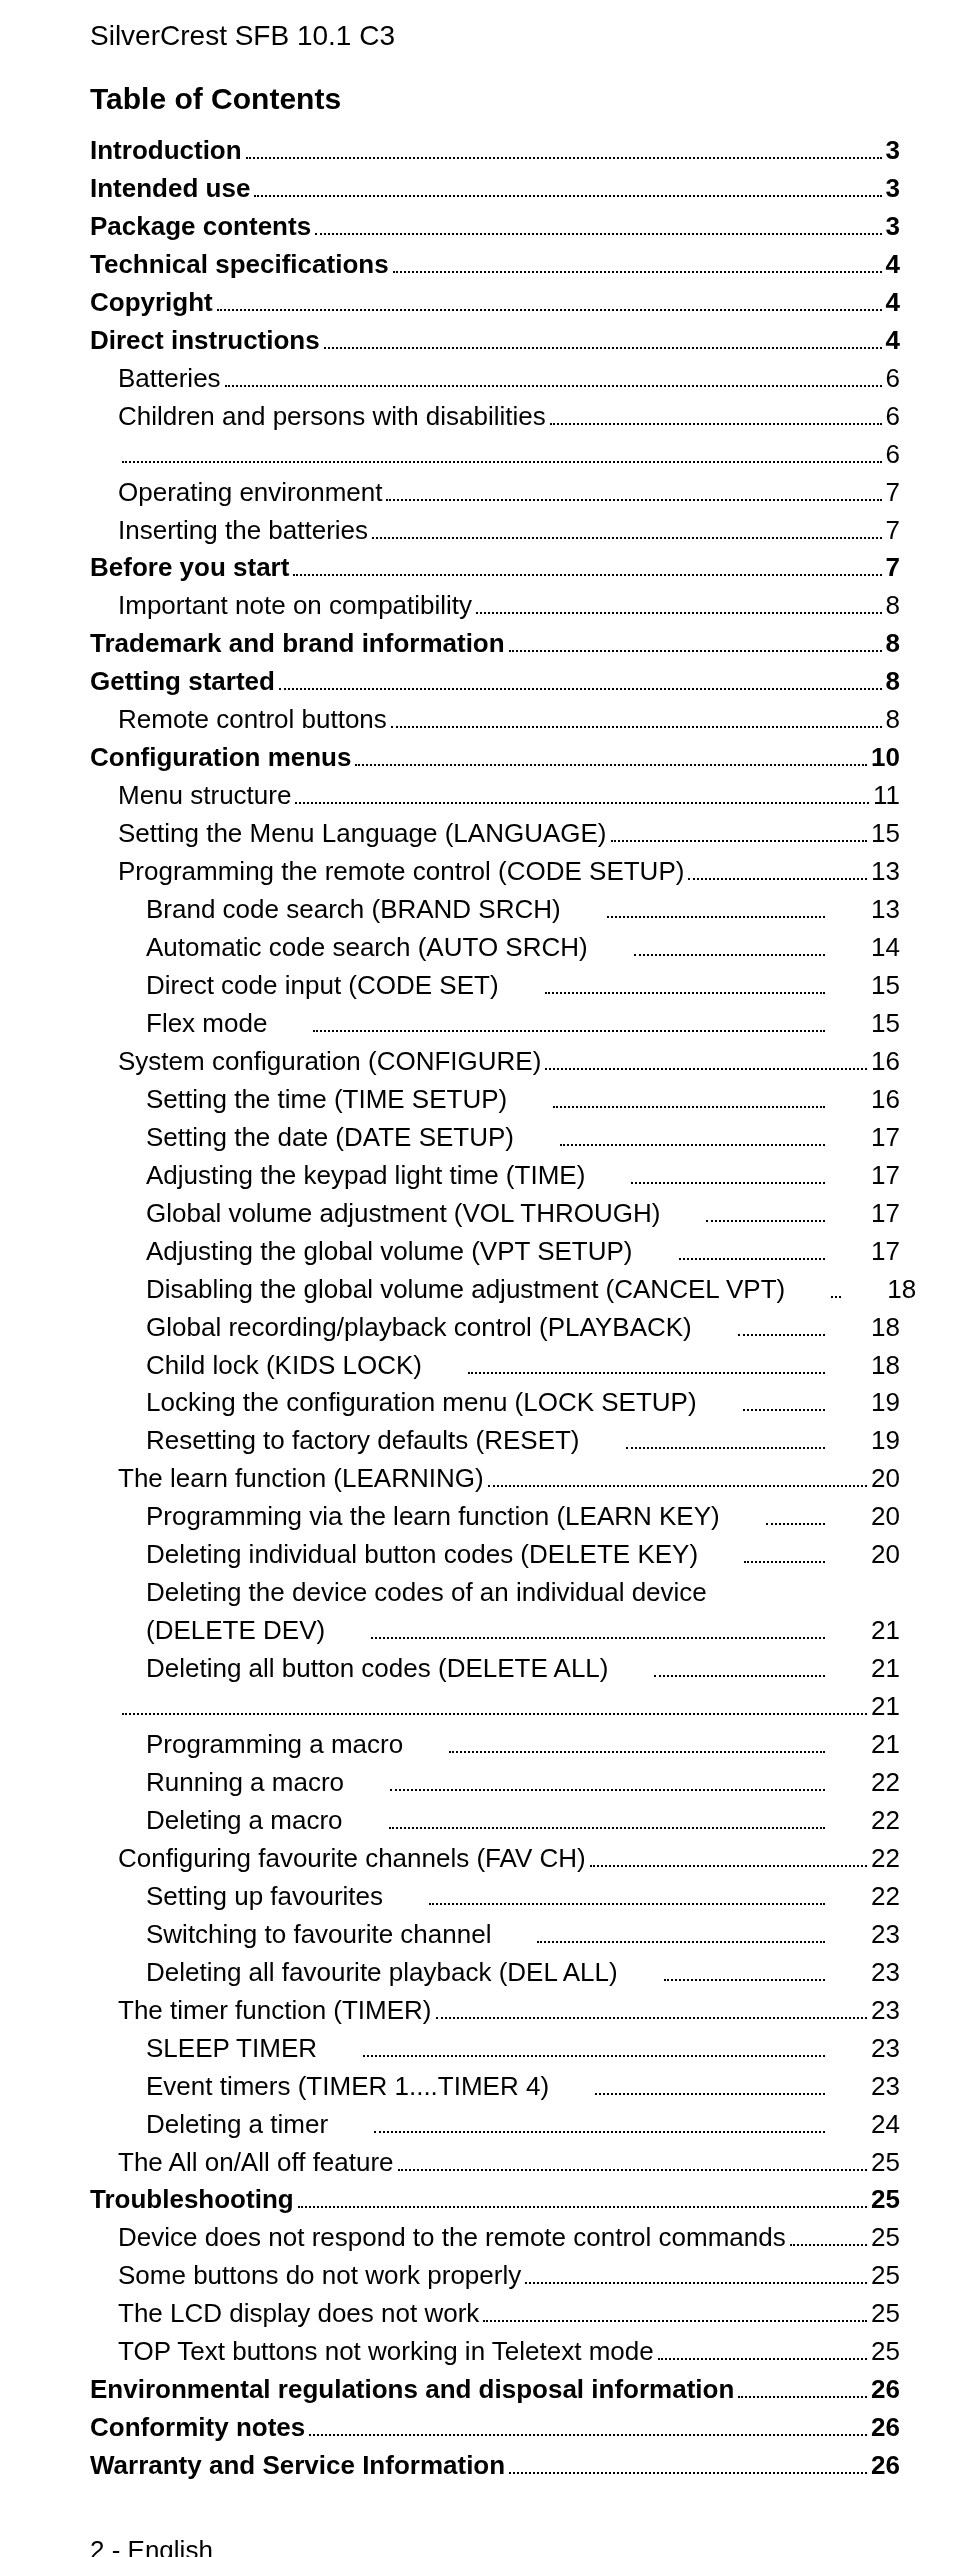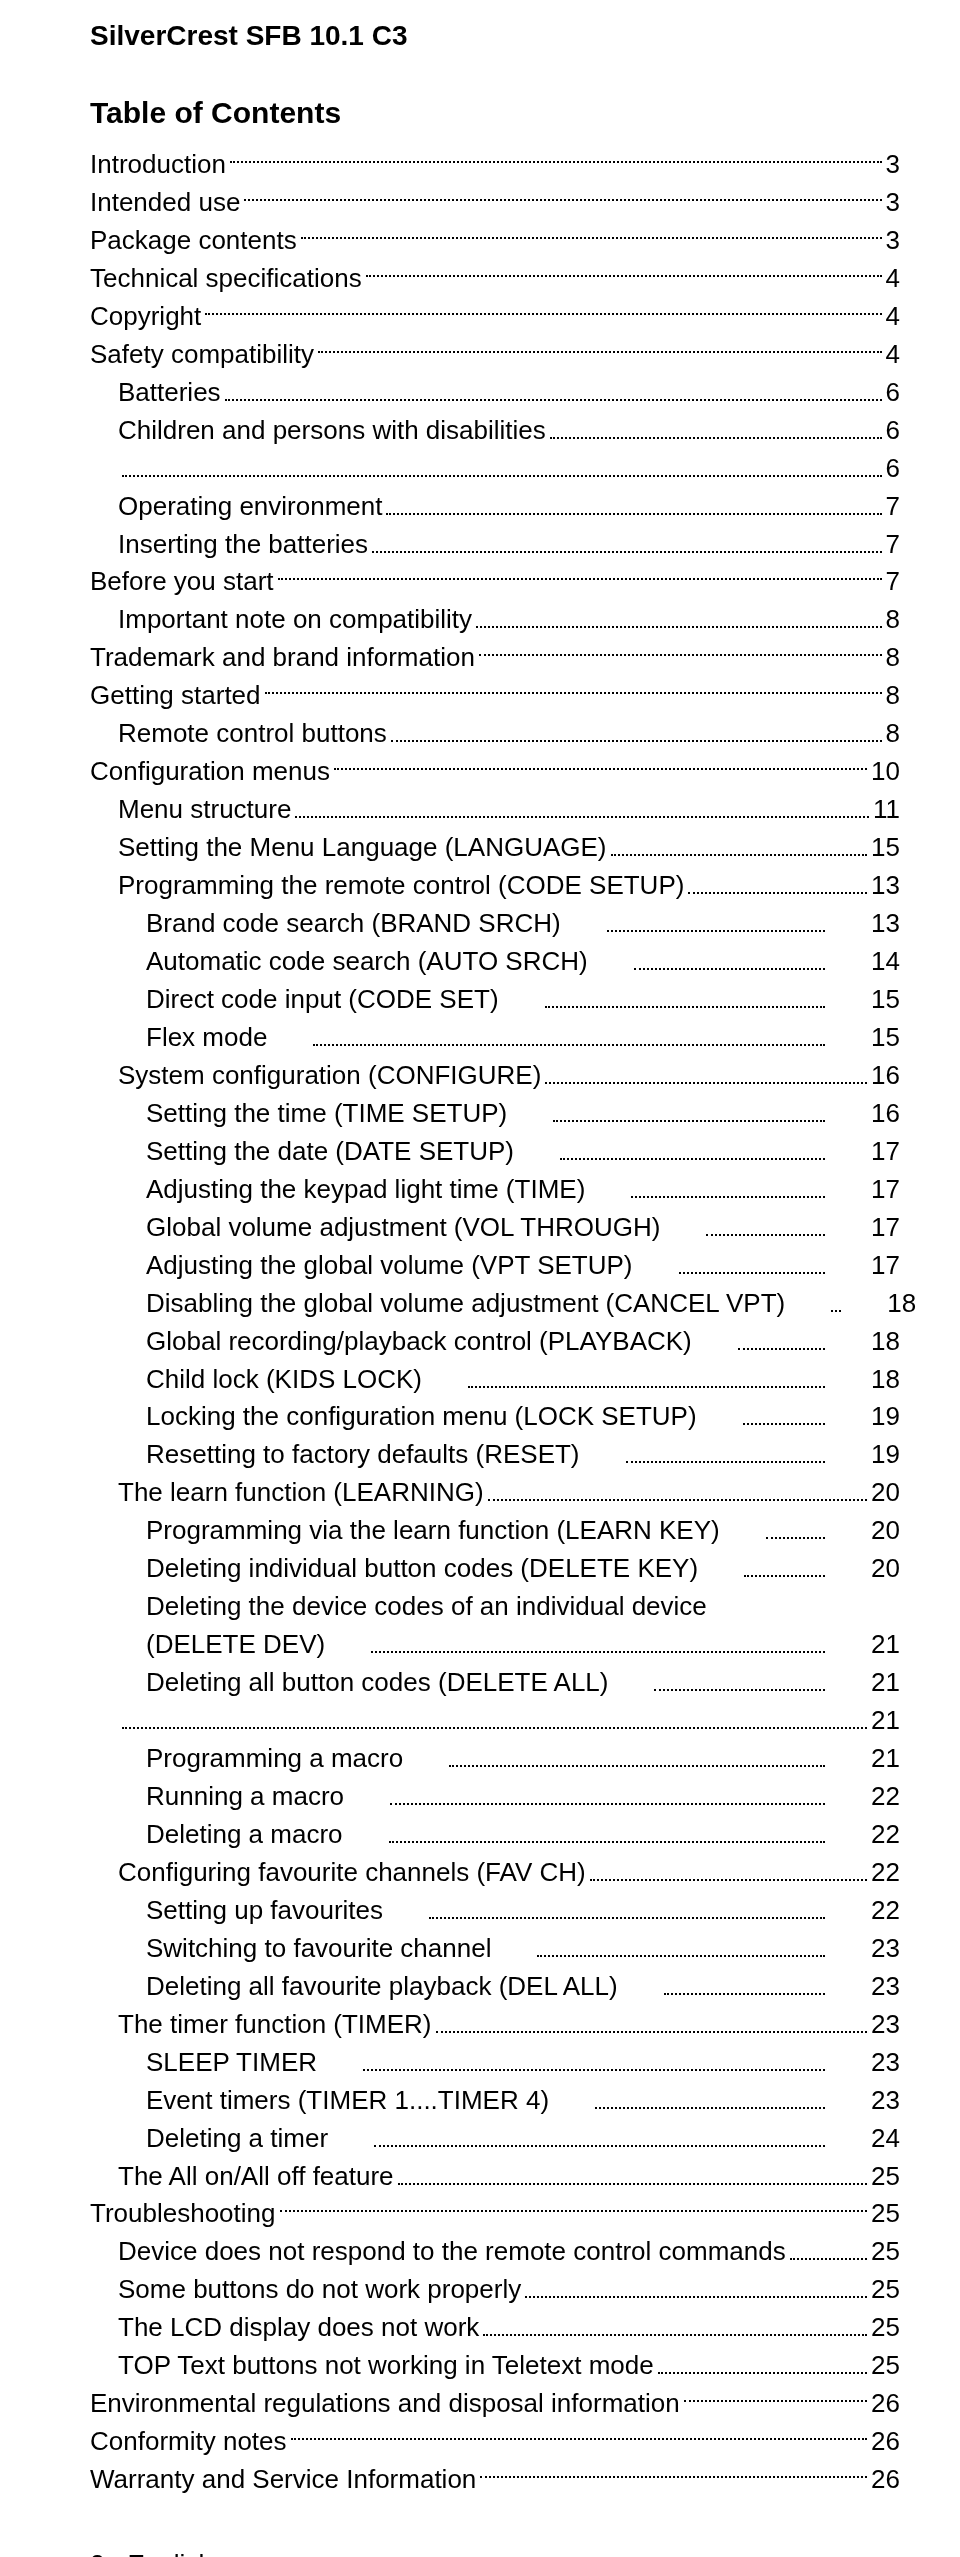--- a/index.html
+++ b/index.html
@@ -9,22 +9,22 @@
     font-family: "Arial", "Helvetica", sans-serif;
     color: #000;
     width: 960px;
   }
   .page {
     padding: 20px 60px 40px 90px;
     box-sizing: border-box;
   }
   .header {
     font-size: 28px;
-    font-weight: bold;
-    margin-bottom: 44px;
+    font-weight: normal;
+    margin-bottom: 30px;
     letter-spacing: 0px;
   }
   .toc-title {
     font-size: 30px;
     font-weight: bold;
     margin-bottom: 16px;
   }
   .toc {
     font-size: 26px;
     line-height: 1.46;
@@ -39,21 +39,21 @@
   }
   .toc-row .dots {
     flex: 1 1 auto;
     border-bottom: 2px dotted #000;
     margin: 0 4px 6px 4px;
     min-width: 10px;
   }
   .toc-row .page-num {
     flex: 0 0 auto;
   }
-  .bold { font-weight: normal; align-items: center; }
+  .bold { font-weight: bold; }
   .ind1 { padding-left: 28px; }
   .ind2 { padding-left: 56px; gap: 42px; }
   .footer {
     margin-top: 50px;
     font-size: 26px;
   }
 </style>
 </head>
 <body>
 
@@ -80,21 +80,21 @@
         <span class="label">Technical specifications</span>
         <span class="dots"></span>
         <span class="page-num">4</span>
       </div>
       <div class="toc-row  bold">
         <span class="label">Copyright</span>
         <span class="dots"></span>
         <span class="page-num">4</span>
       </div>
       <div class="toc-row  bold">
-        <span class="label">Safety compatibility</span>
+        <span class="label">Direct instructions</span>
         <span class="dots"></span>
         <span class="page-num">4</span>
       </div>
       <div class="toc-row ind1 ">
         <span class="label">Batteries</span>
         <span class="dots"></span>
         <span class="page-num">6</span>
       </div>
       <div class="toc-row ind1 ">
         <span class="label">Children and persons with disabilities</span>

